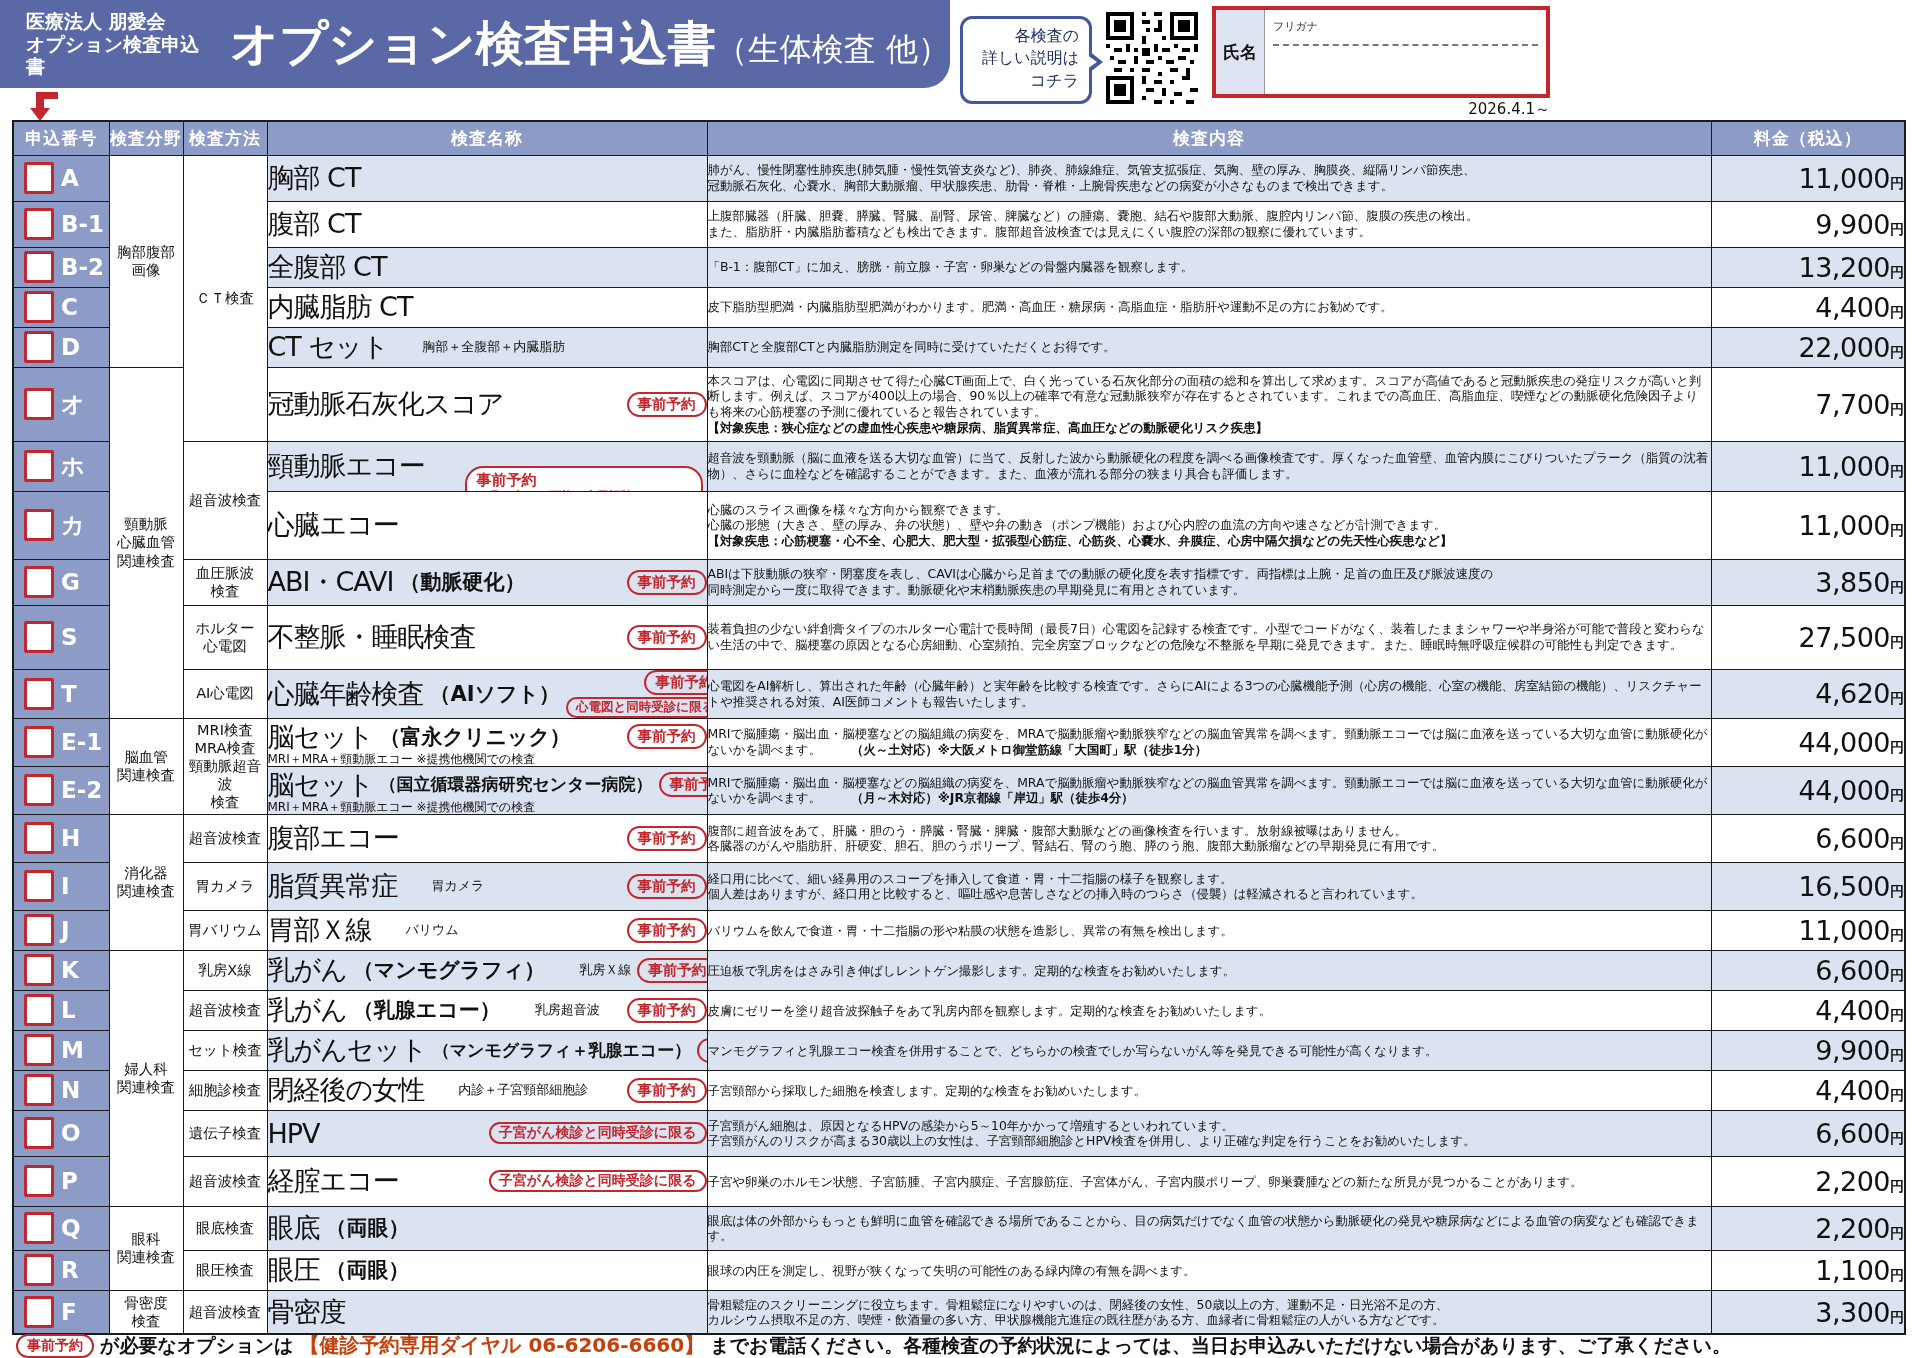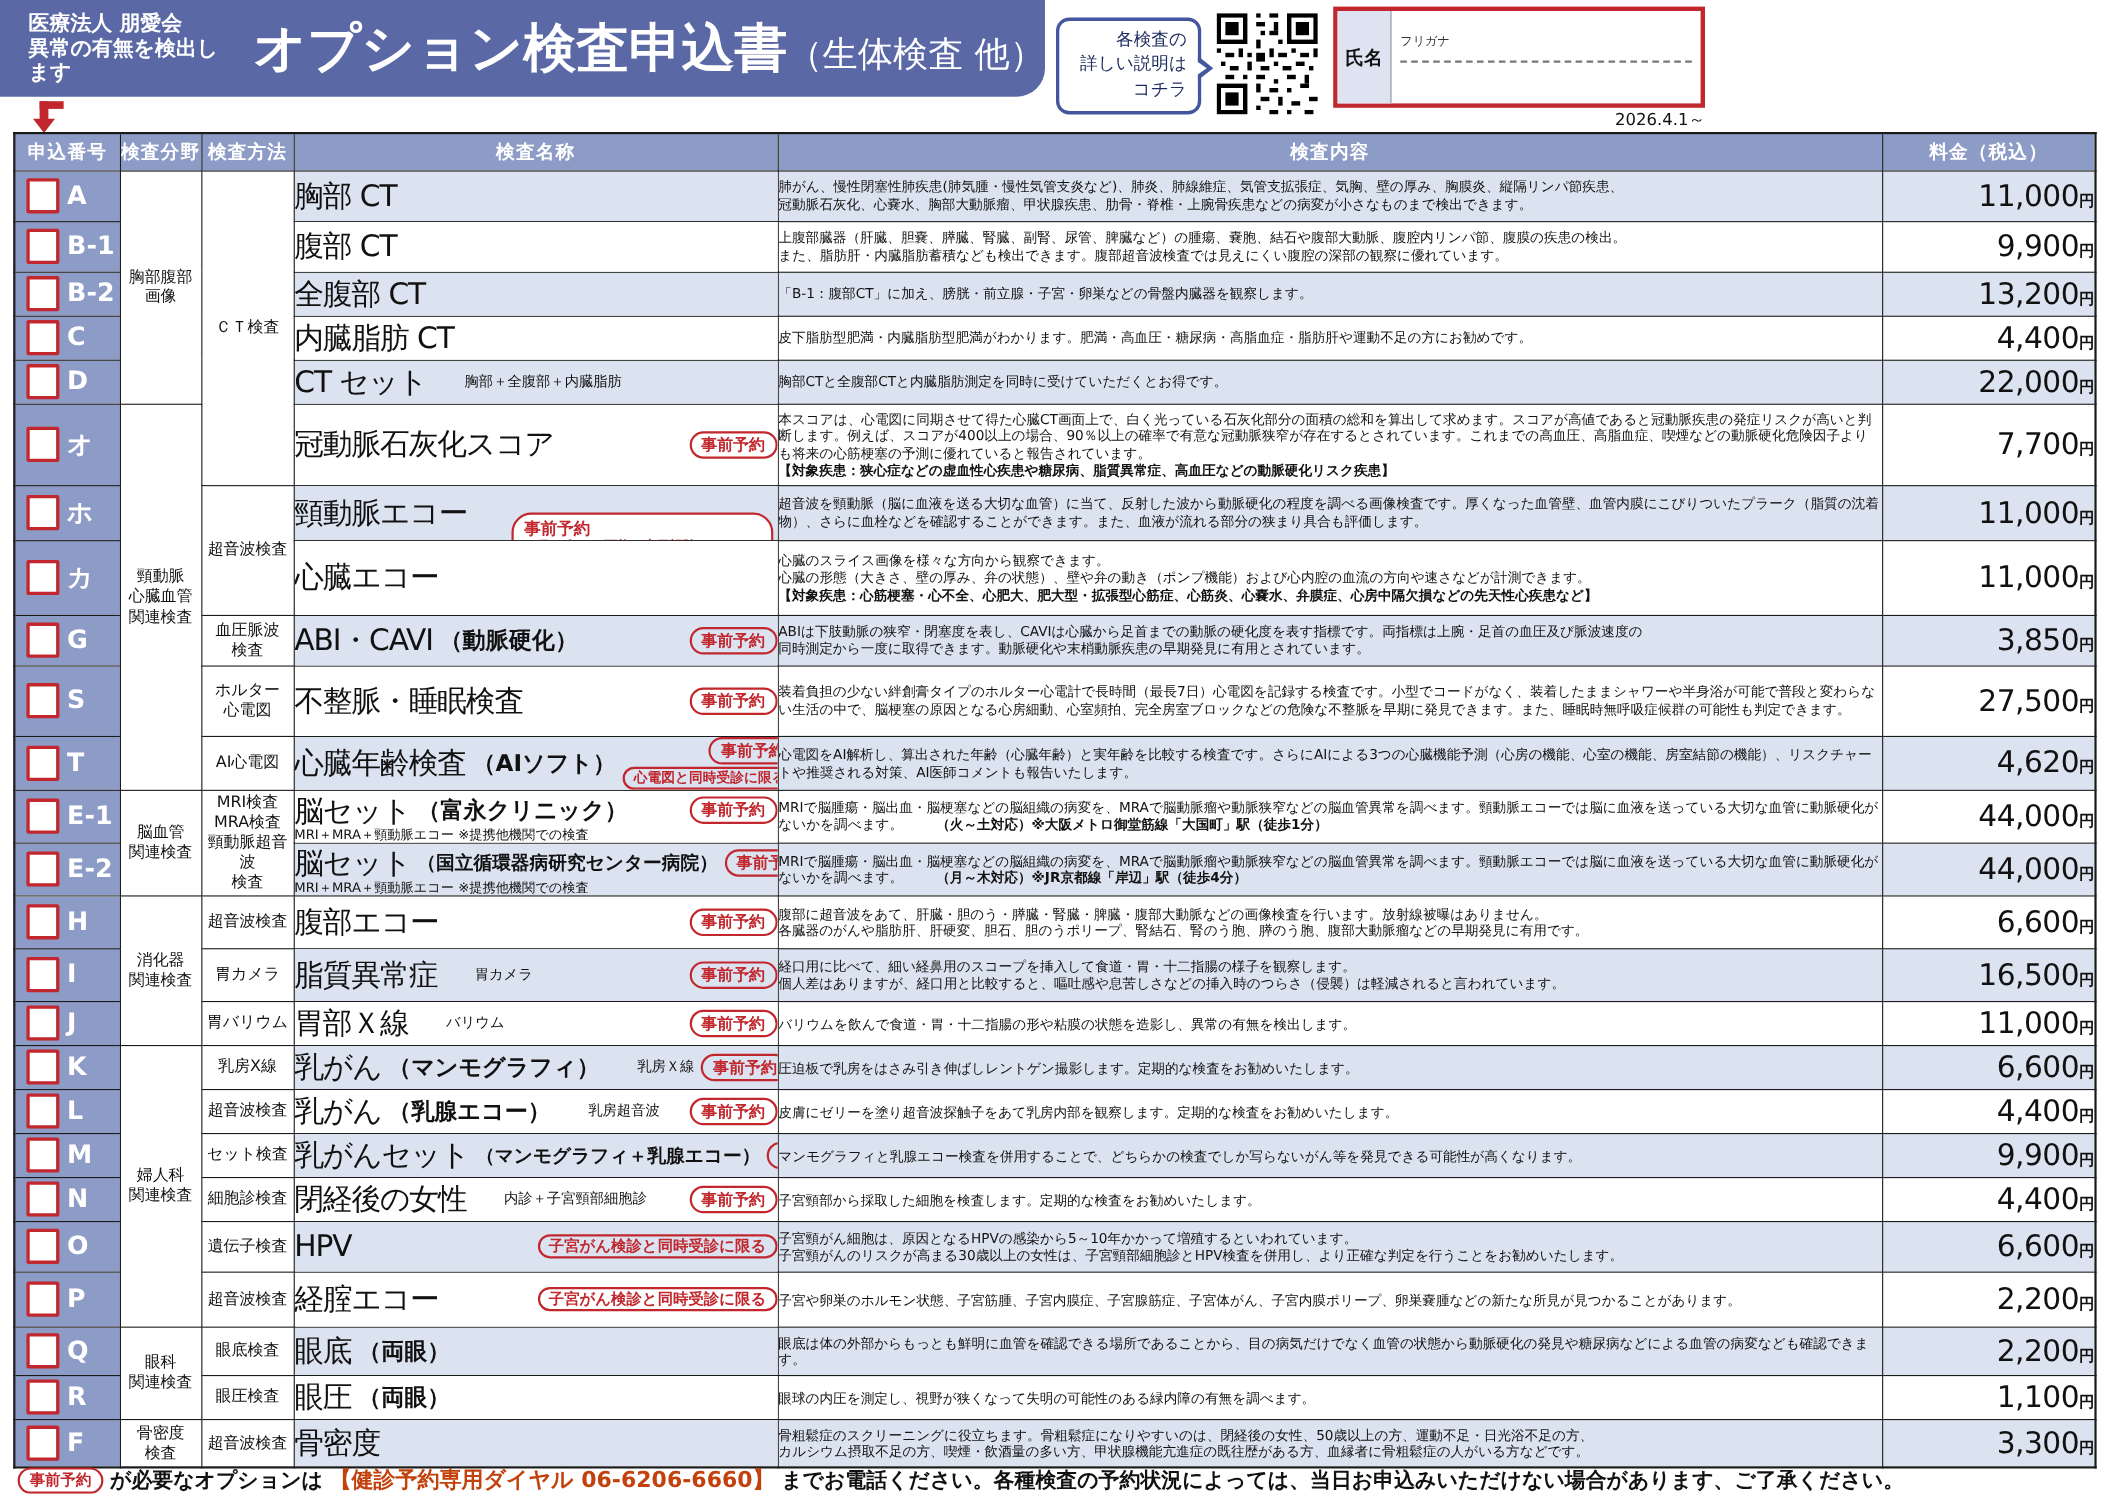--- a/index.html
+++ b/index.html
@@ -22,21 +22,21 @@
   .bubble::before{content:"";position:absolute;right:-8px;top:36px;width:0;height:0;z-index:2;
           border-top:7px solid transparent;border-bottom:7px solid transparent;border-left:10px solid #fff;}
 
   .qr{position:absolute;left:1106px;top:12px;width:92px;height:92px;}
 
   
   .name-box{position:absolute;left:1212px;top:6px;width:338px;height:92px;border:4px solid #c1272d;
             background:#fff;display:flex;box-sizing:border-box;}
   .name-label{width:48px;background:#dde3f0;display:flex;align-items:center;justify-content:center;
               font-size:17px;font-weight:bold;border-right:1px solid #999;}
-  .name-area{flex:1;position:relative;padding:20px 8px;border-radius:10px;}
+  .name-area{flex:1;position:relative;padding:9px 8px;border-radius:10px;}
   .furigana{font-size:11px;color:#333;}
   .furigana-line{border-bottom:2px dashed #777;margin-top:10px;}
   .date{position:absolute;left:1400px;top:100px;width:150px;text-align:right;font-size:15px;}
 
   
   .instruction{position:absolute;left:28px;top:90px;display:flex;align-items:flex-start;gap:8px;}
   .instr-text{font-size:22px;font-weight:500;letter-spacing:-0.5px;}
 
   
   table.opt{position:absolute;left:12px;top:120px;width:1892px;border-collapse:collapse;table-layout:fixed;}
@@ -79,21 +79,21 @@
   .footer{position:absolute;left:16px;top:1332px;display:flex;align-items:center;gap:6px;white-space:nowrap;}
   .footer .badge-pre{margin-left:0;font-size:14px;}
   .f-text{font-size:19px;font-weight:600;}
   .f-red{font-size:20px;font-weight:bold;color:#c2410c;}
 </style>
 </head>
 <body>
 
 <div class="banner">
   <div class="clinic">医療法人 朋愛会
-異常の有無を検出します</div>
+オプション検査申込書</div>
   <div class="main-title"><span>オプション検査申込書</span><span class="title-suffix">（生体検査 他）</span></div>
 </div>
 
 <div class="bubble">各検査の
 詳しい説明は
 コチラ</div>
 
 <svg class="qr" viewBox="0 0 92 92" xmlns="http://www.w3.org/2000/svg">
   <rect x="0" y="0" width="92" height="92" fill="#fff"></rect>
   <g fill="#000">

